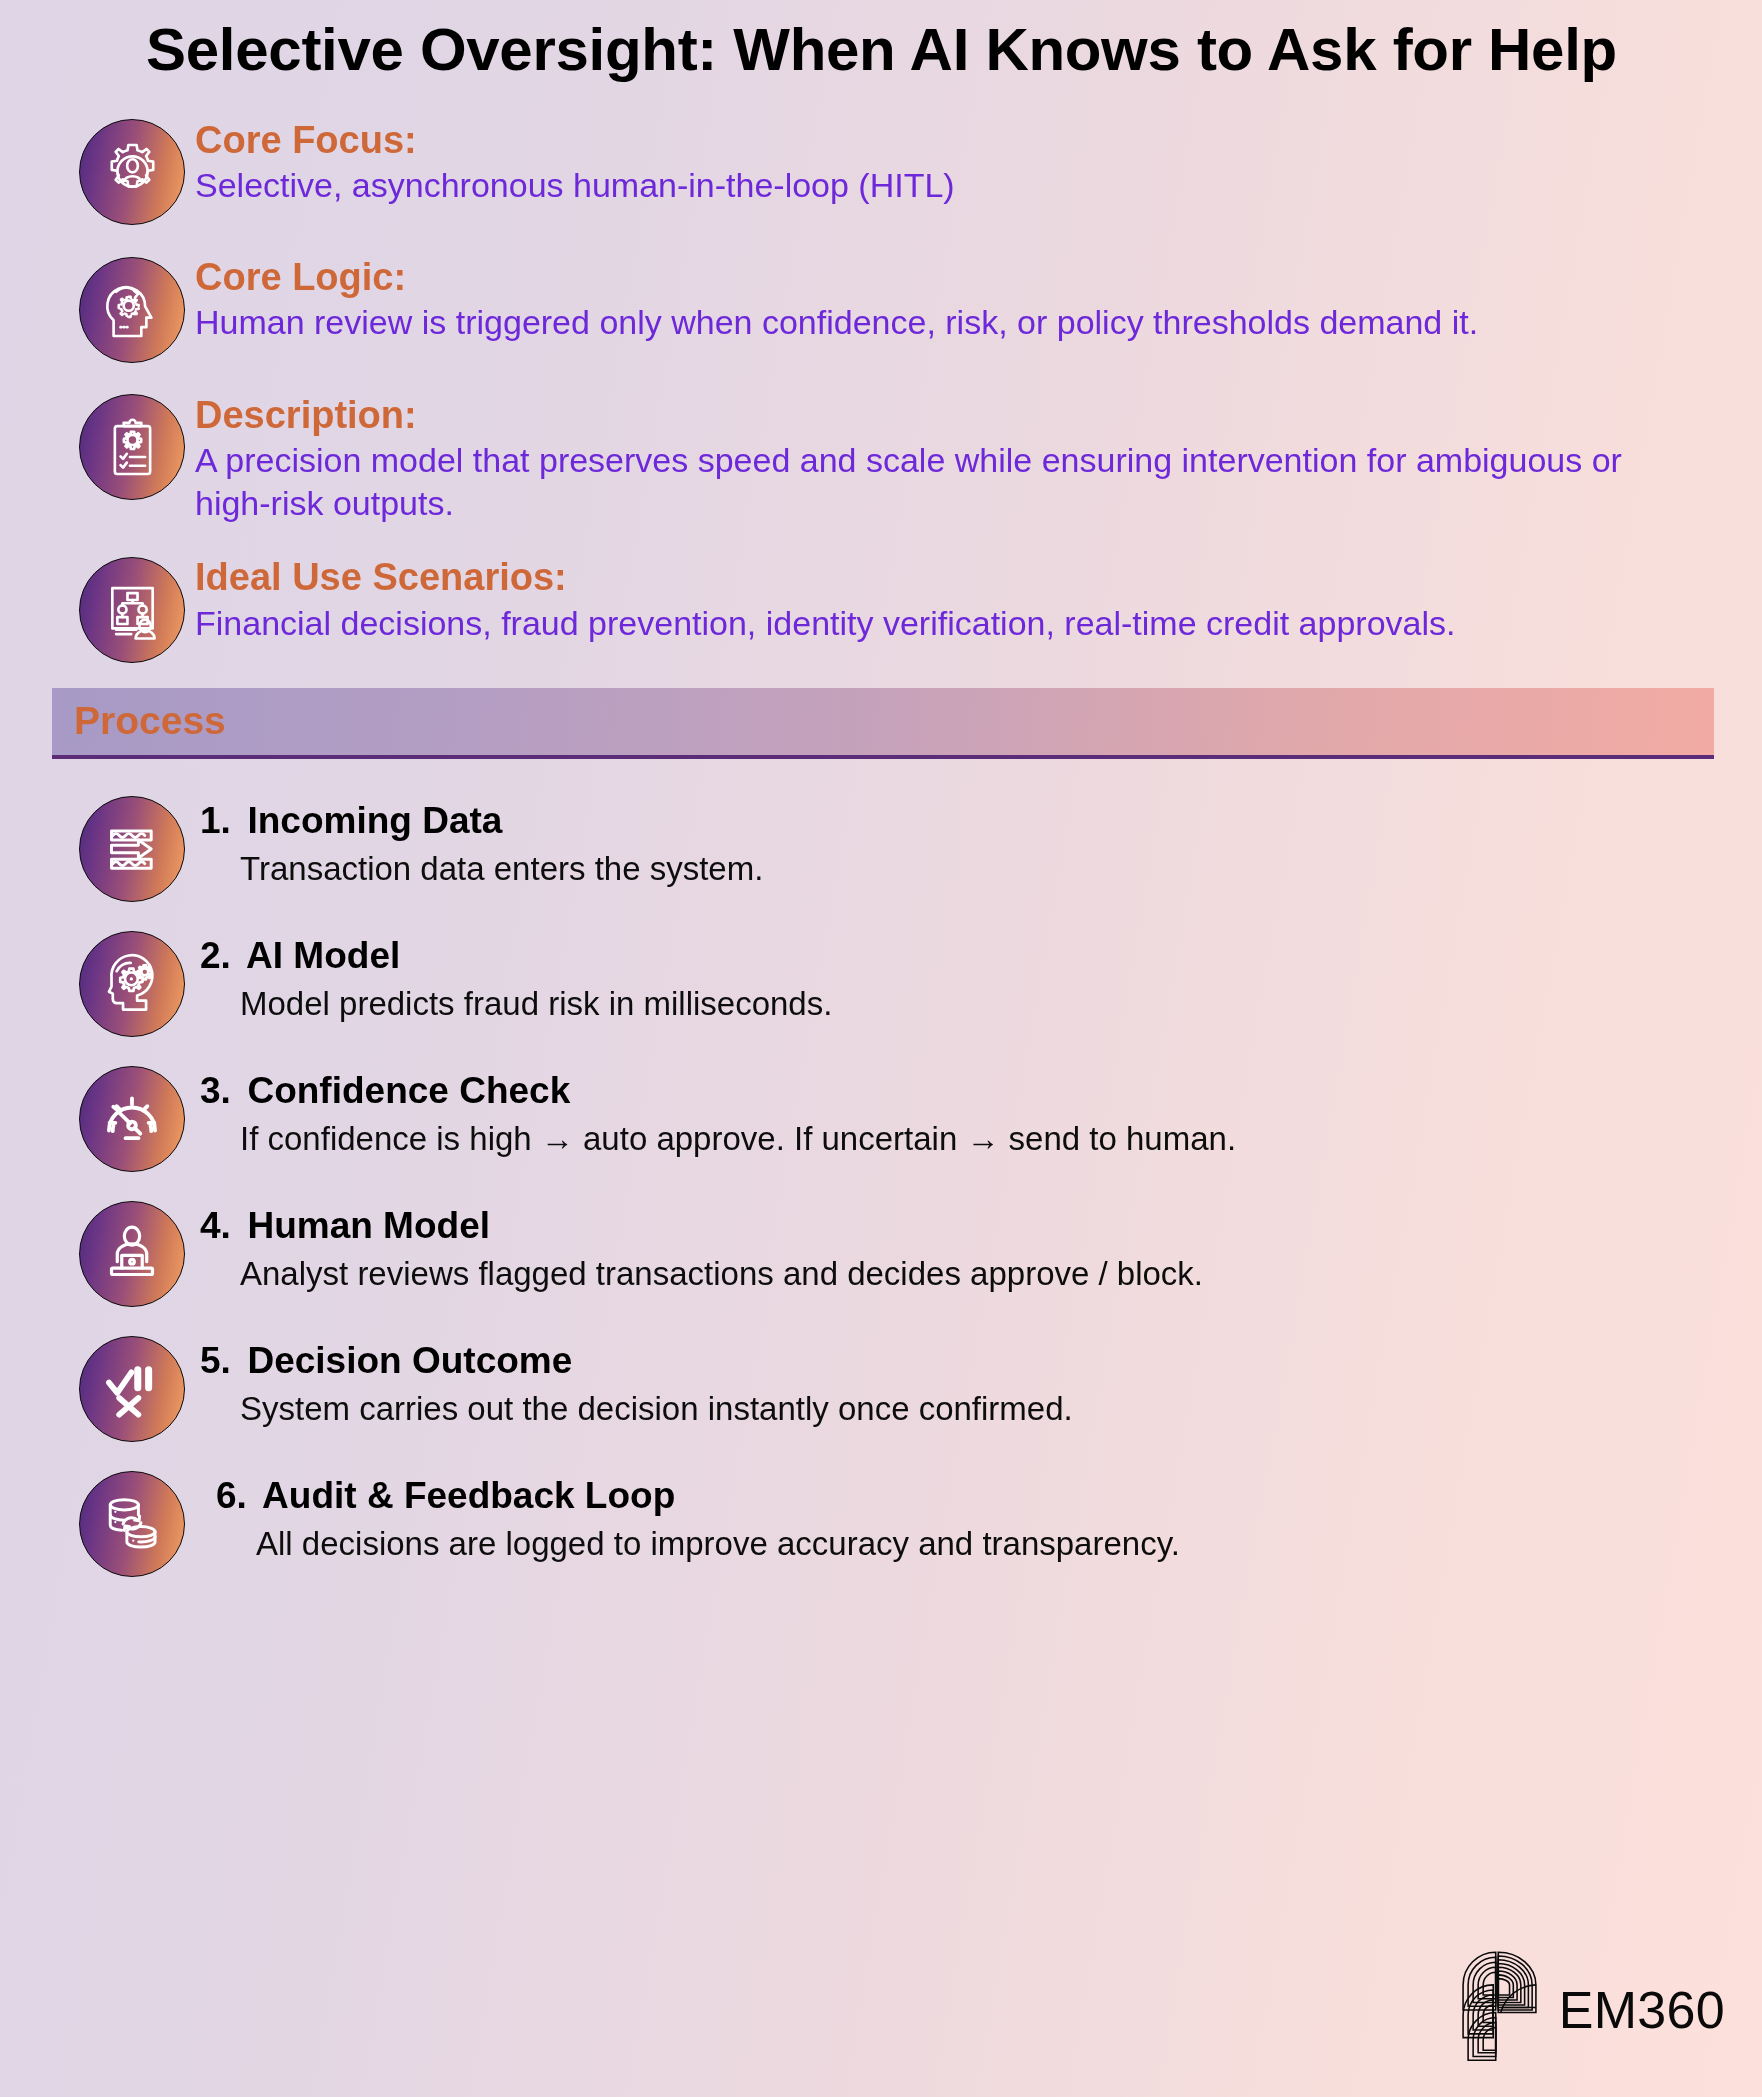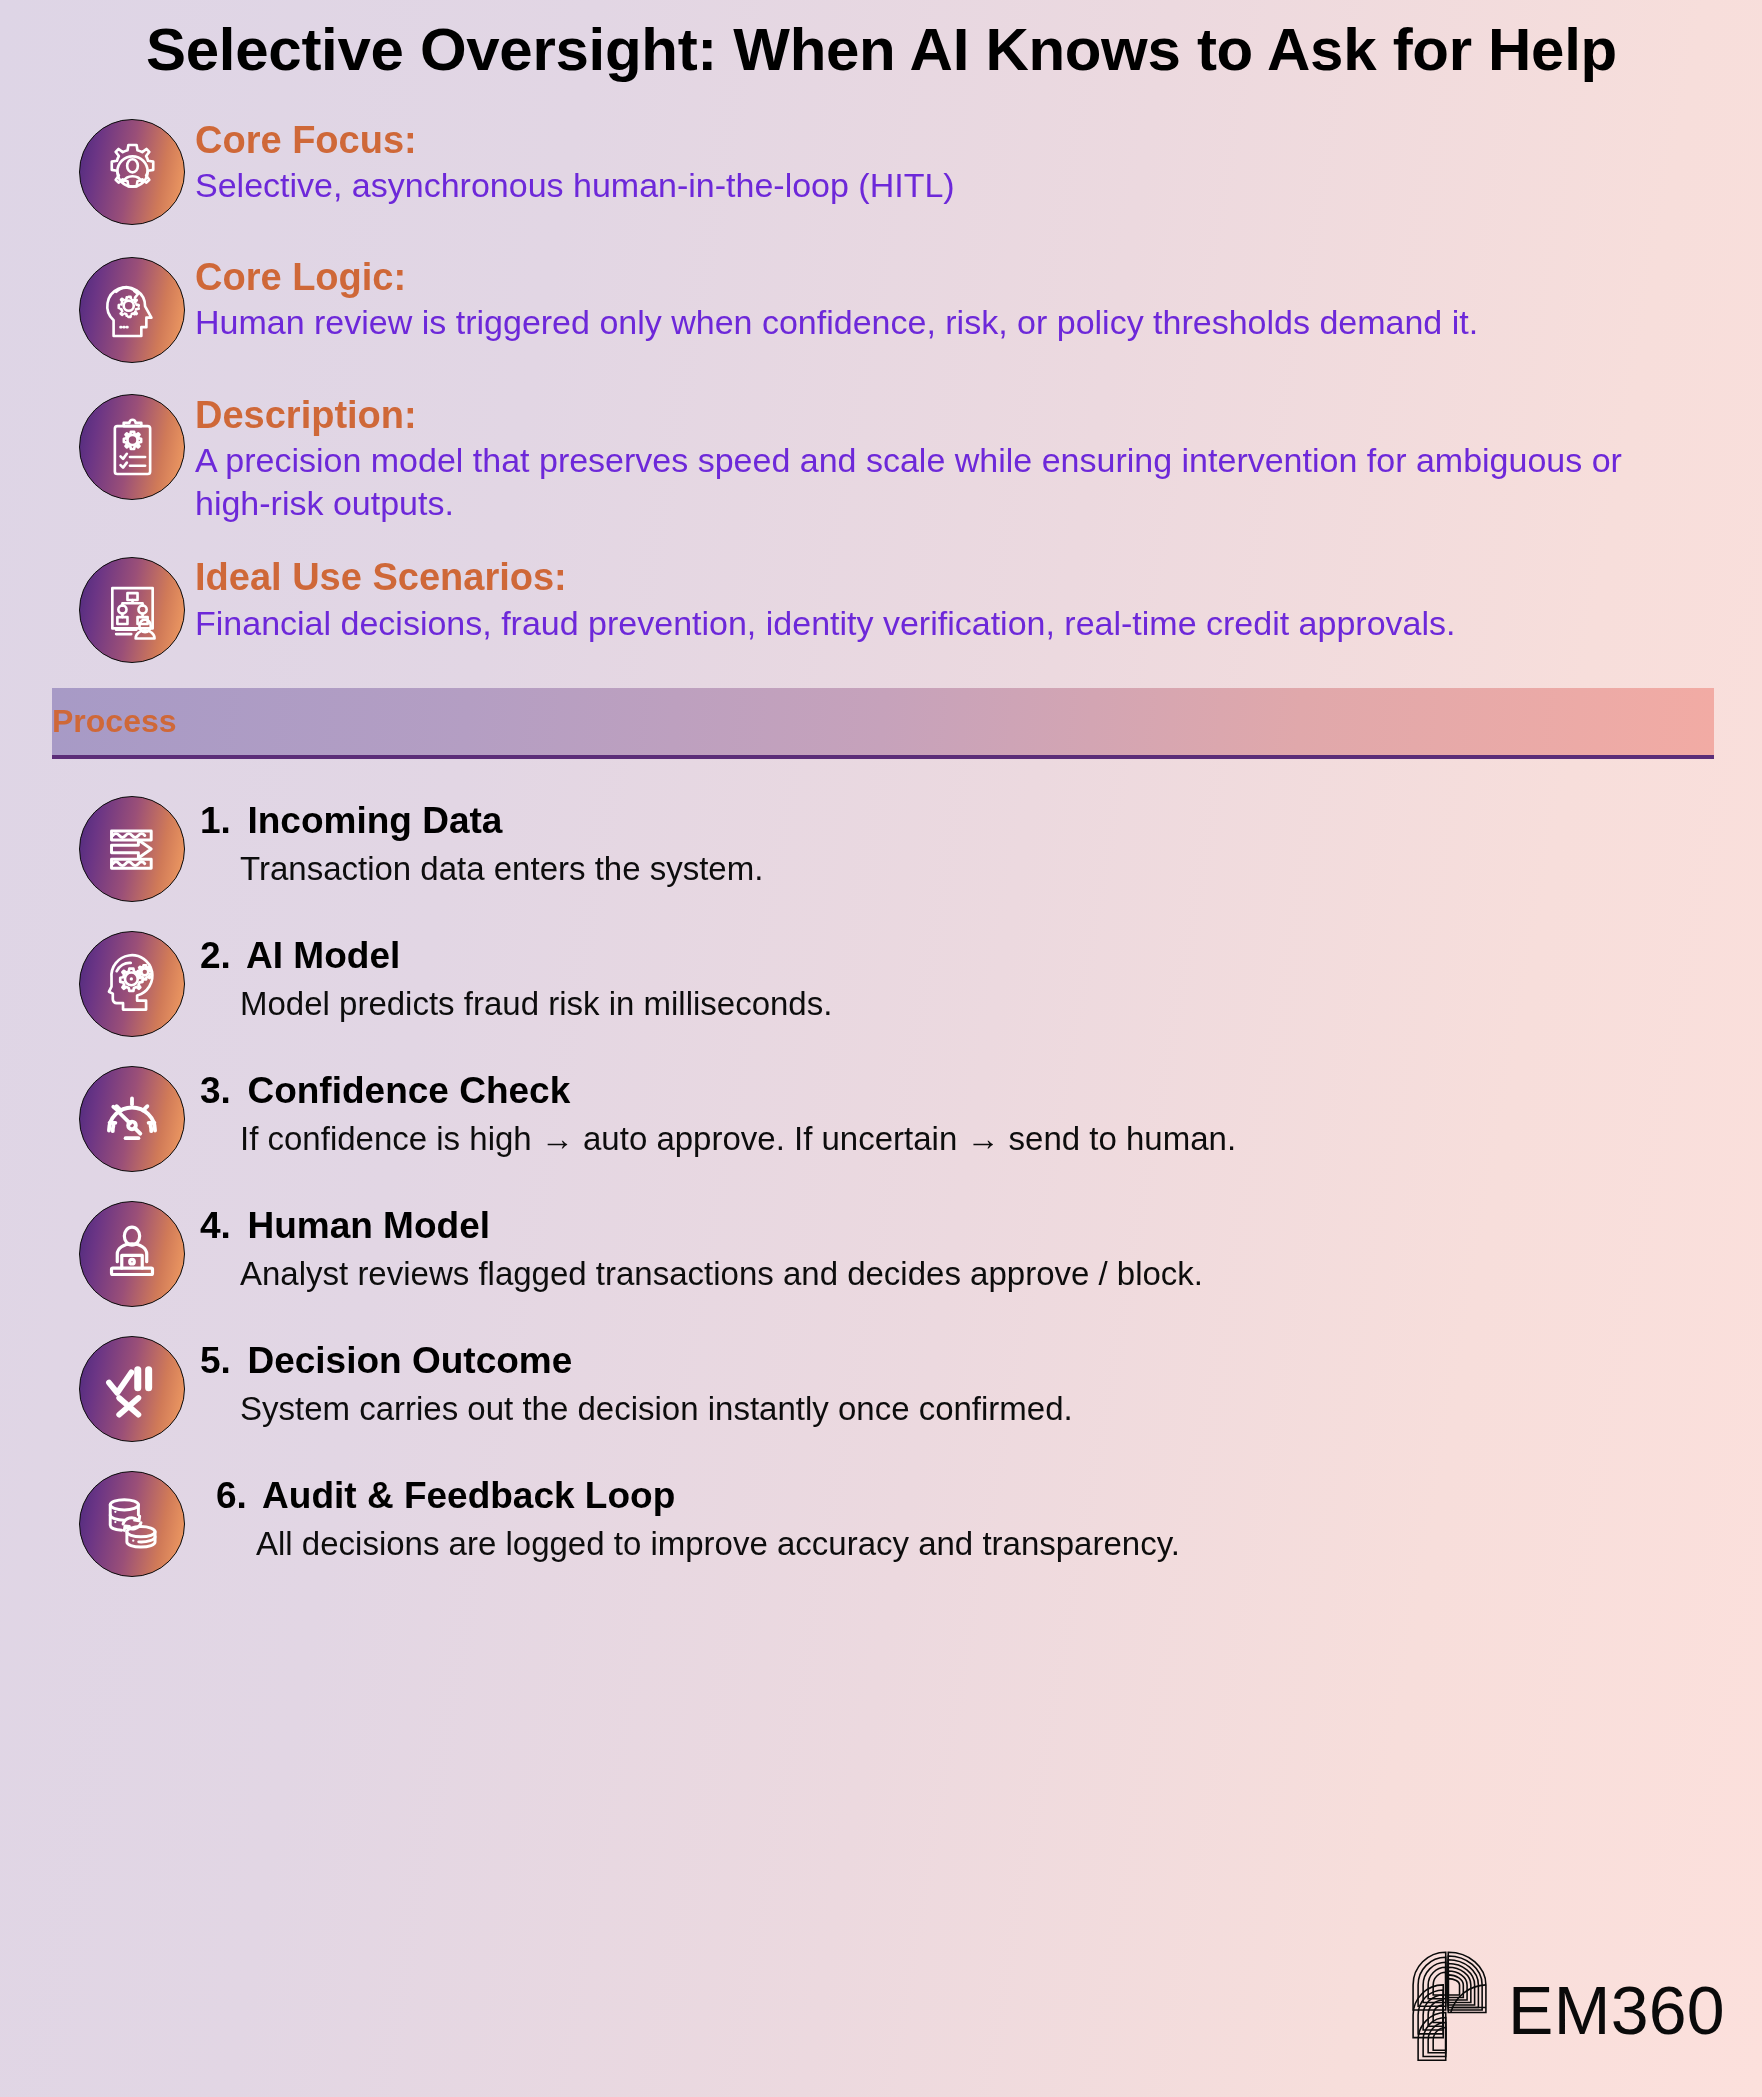--- a/index.html
+++ b/index.html
@@ -58,24 +58,24 @@
   .process-banner {
     margin:25px 0 0 52px;
     width:1662px;
     height:71px;
     background:linear-gradient(95deg,#a79ac6 0%, #b49ec3 25%, #c6a2bb 50%, #e0a8ab 75%, #f2aba4 100%);
     border-bottom:4.4px solid #5b2d78;
     position:relative;
   }
   .process-banner .label {
     position:absolute;
-    left:0; top:50%;
+    left:22px; top:50%;
     transform:translateY(-50%);
     color:#cf6838;
-    font-size:32px;
+    font-size:39px;
     font-weight:700;
   }
 
   
   .steps { margin-top:37px; padding-left:79px; padding-right:69px; }
   .step-row { display:flex; align-items:flex-start; margin-bottom:29px; }
   .step-row:last-child { margin-bottom:0;gap:16px; }
   .step-badge {
     flex:0 0 auto;
     width:106px; height:106px;
@@ -105,21 +105,21 @@
   
   .logo {
     position:absolute;
     right:38px;
     bottom:24px;
     display:flex;
     align-items:center;
   }
   .logo-mark { width:113px; height:126px; display:block; }
   .logo-word {
-    font-size:68px;
+    font-size:52px;
     font-weight:400;
     color:#0a0a0a;
     letter-spacing:0.3px;
     margin-left:2.5px;
   }
 </style>
 </head>
 <body>
 
 <h1 class="title">Selective Oversight: When AI Knows to Ask for Help</h1>

